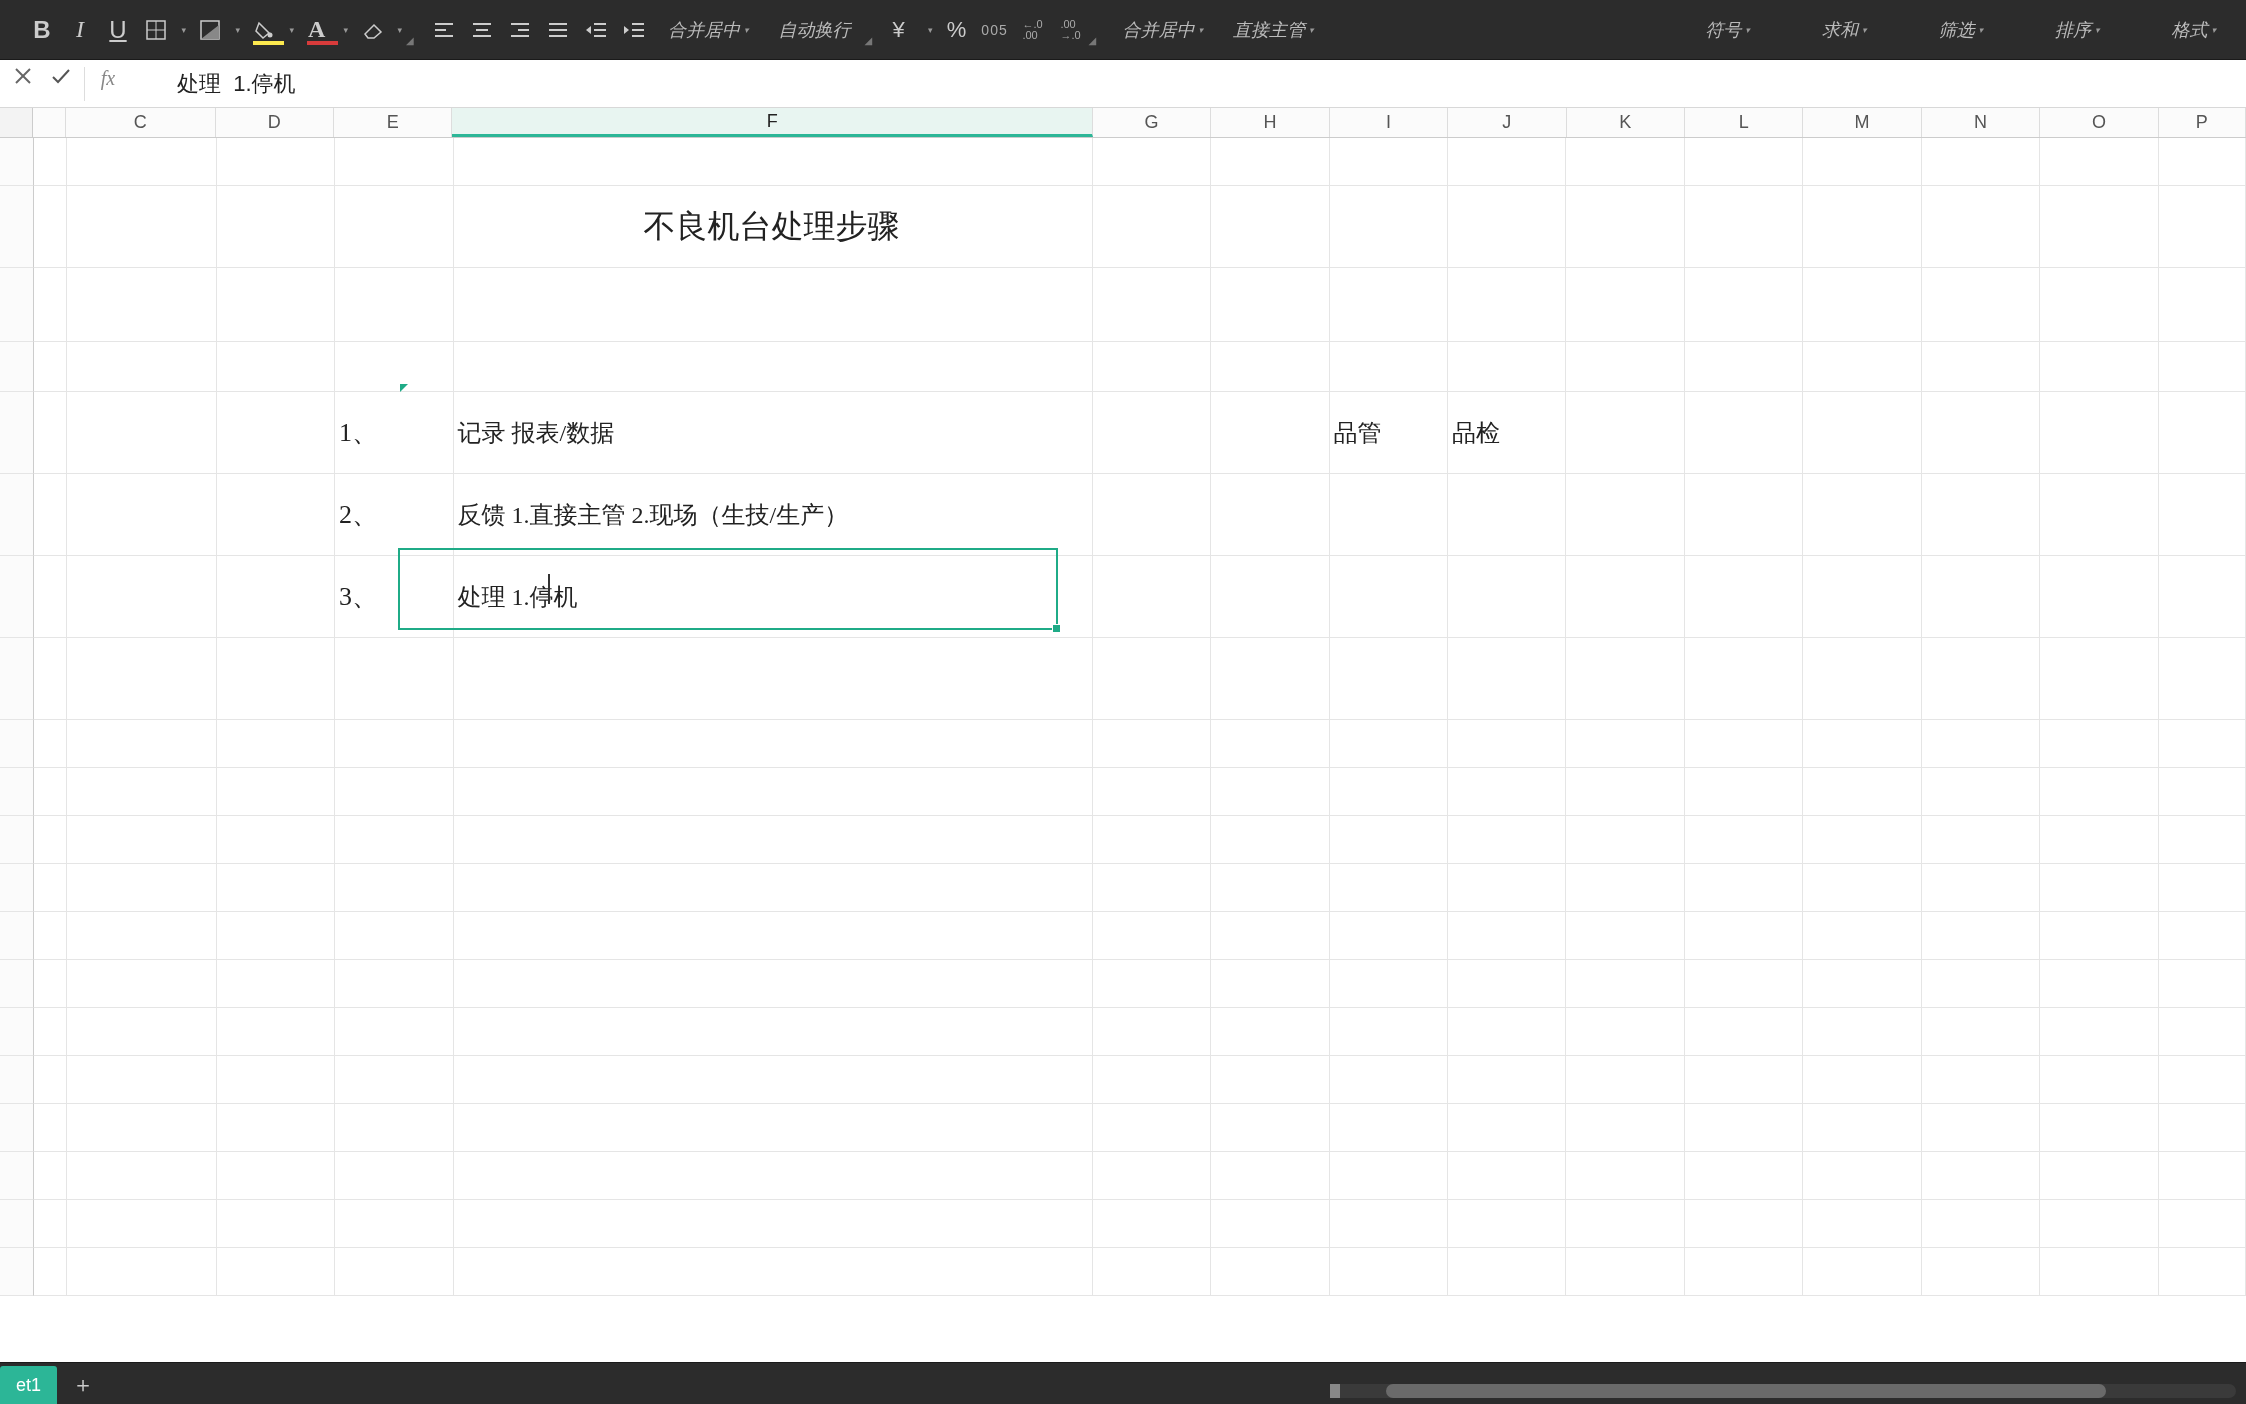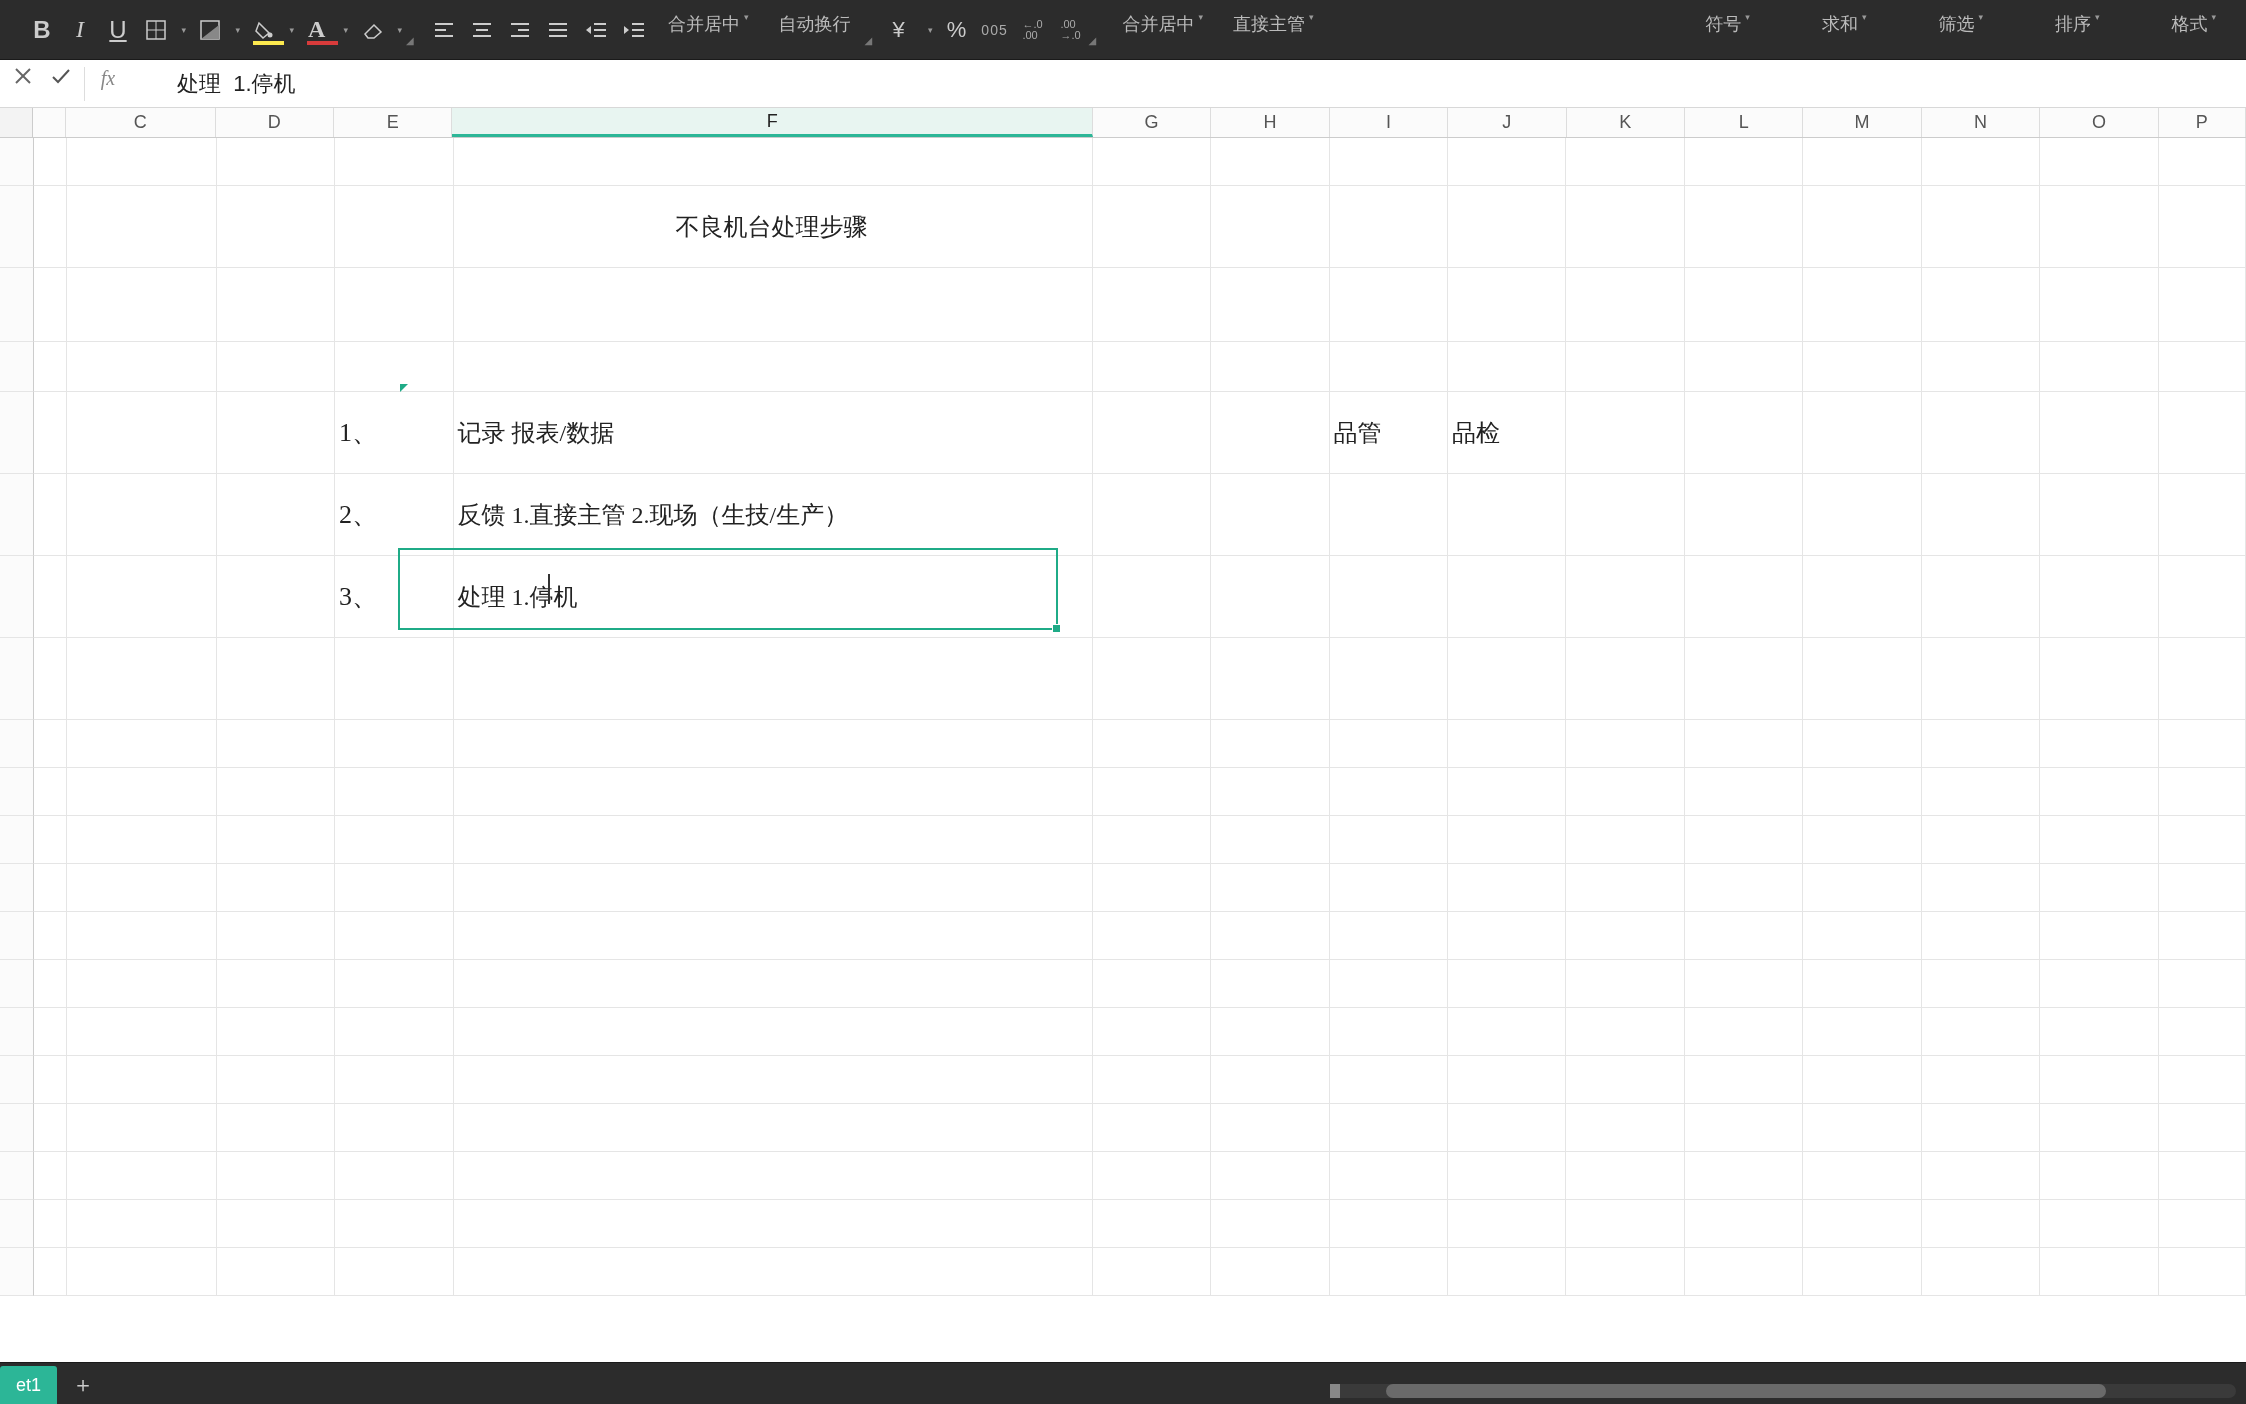--- a/index.html
+++ b/index.html
@@ -33,23 +33,24 @@
   font-size: 24px;
   position: relative;
 }
 .tb-btn-dd { width: 52px; justify-content: space-between; padding: 0 4px 0 8px; }
 .dd-caret { font-size: 9px; color: #999; }
 .tb-label {
   font-size: 18px;
   color: #bbb;
   padding: 0 14px;
   height: 36px;
-  display: flex; 
+  display: flex; align-items: center;
   cursor: pointer;
   white-space: nowrap;
+  font-style: italic;
 }
 .tb-label .dd-caret { margin-left: 4px; }
 .group-corner {
   width: 10px; height: 10px;
   font-size: 10px; color:#777;
   align-self: flex-end; margin-bottom: 3px;
   margin-left:-2px;
 }
 .underline-bar {
   position:absolute; bottom:3px; left:7px; right:14px; height:4px;
@@ -118,21 +119,21 @@
   border-right:1px solid #e5e5e5;
   border-bottom:1px solid #e5e5e5;
   font-size:24px;
   color:#222;
   display:flex; align-items:center;
   padding:0 6px 0 4px;
   white-space:nowrap;
   font-family: "SimSun","STSong",serif;
 }
 .cell.title {
-  font-size:24px;
+  font-size:32px;
   font-weight:500;
   justify-content:center;
   text-align:center;
 }
 .cell.numlike { font-family: "Times New Roman", serif; font-size:26px;}
 .row-tall { height:82px;}
 .row-r3 { height:74px;}
 .row-r4h { height:50px;}
 
 

